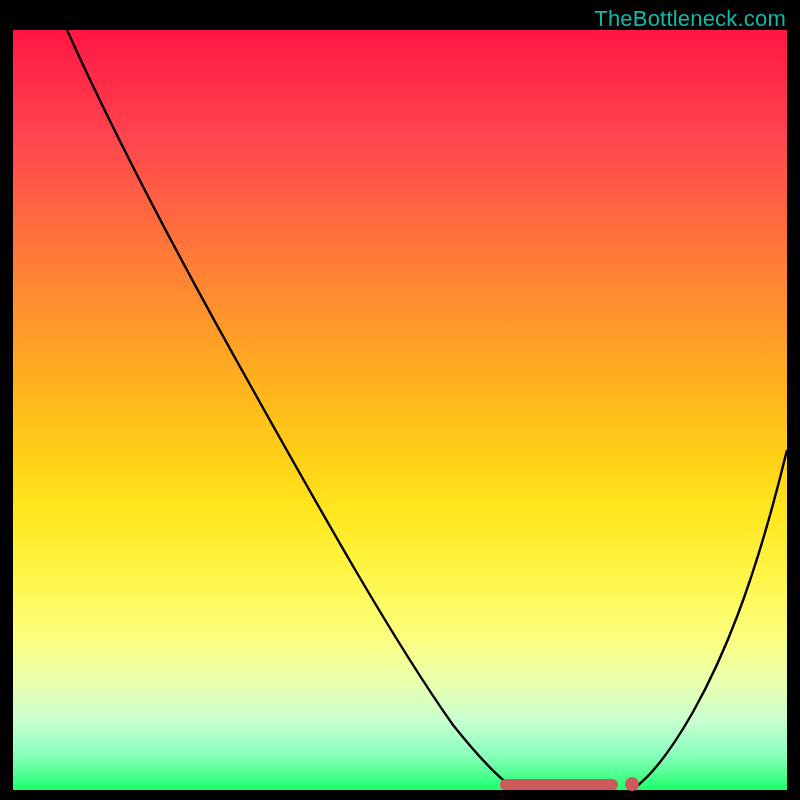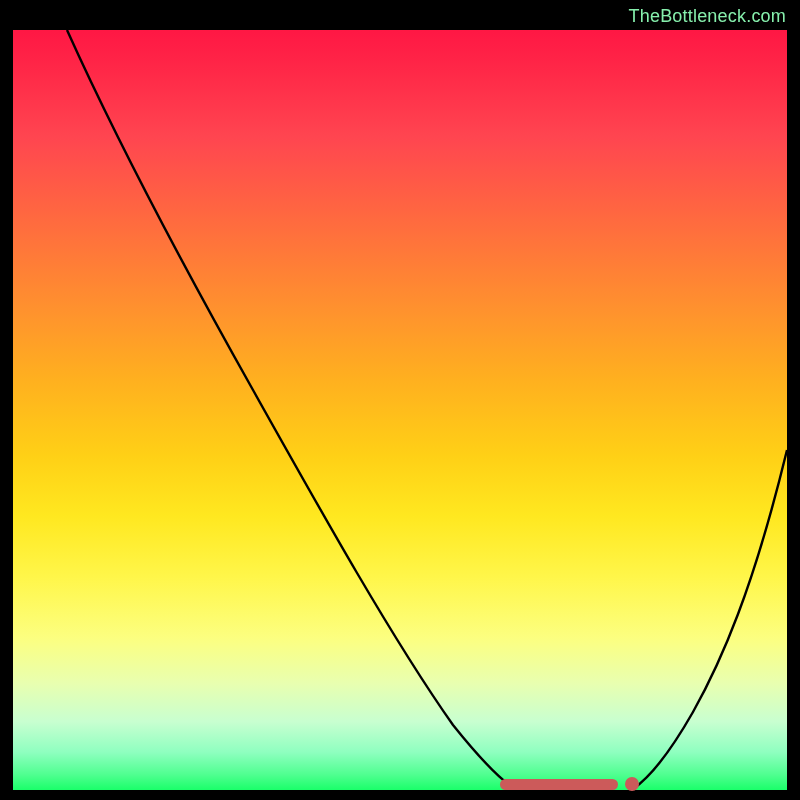--- a/index.html
+++ b/index.html
@@ -8,22 +8,22 @@
     height: 800px;
     background: #000;
     position: relative;
     font-family: Arial, sans-serif;
     overflow: hidden;
   }
   .watermark {
     position: absolute;
     top: 6px;
     right: 14px;
-    color: #86efac;
-    font-size: 18px;
+    color: #14b8a6;
+    font-size: 22px;
     font-weight: 500;
     z-index: 10;
     letter-spacing: 0.2px;
   }
   .plot-area {
     position: absolute;
     left: 13px;
     top: 30px;
     width: 774px;
     height: 760px;

